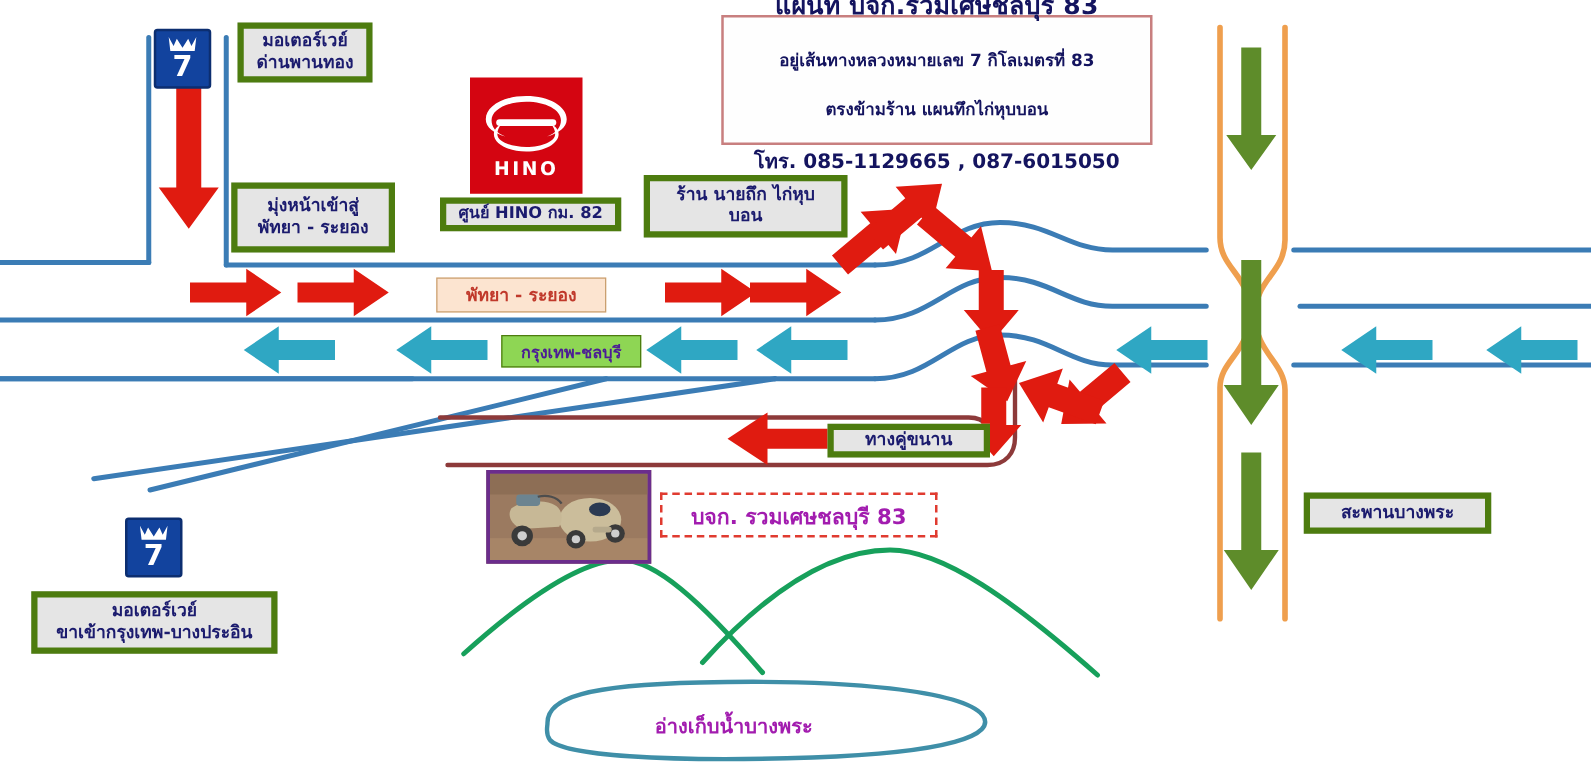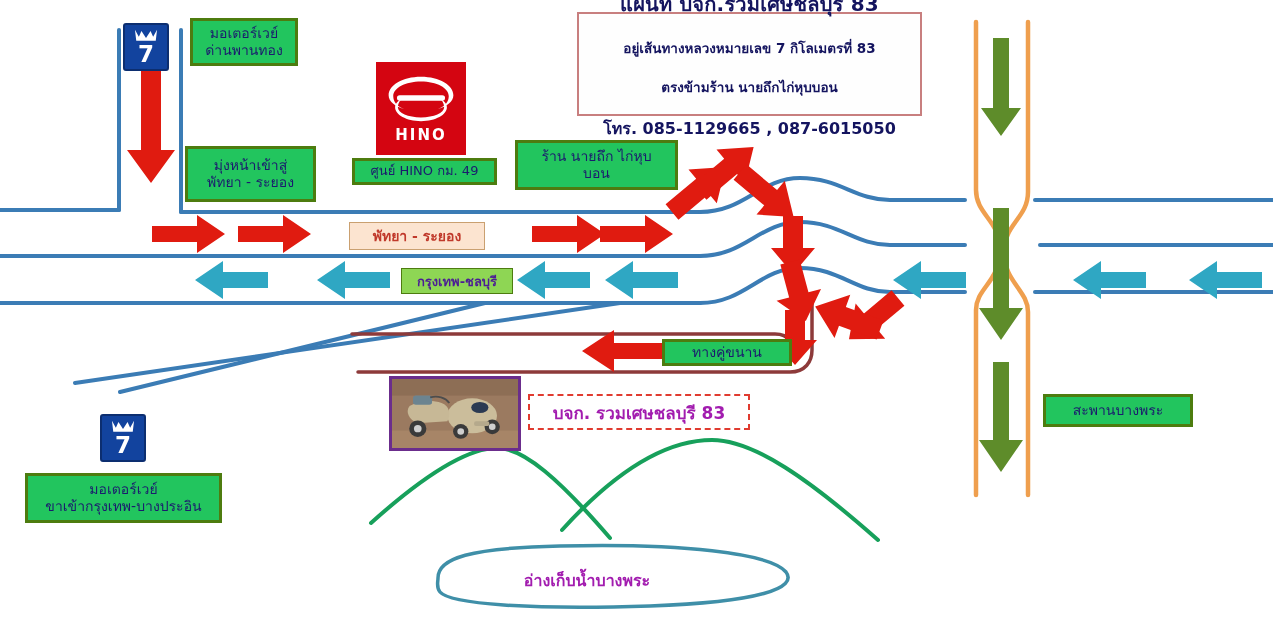--- a/index.html
+++ b/index.html
@@ -1,21 +1,21 @@
 <!DOCTYPE html>
 <html><head>
 <meta charset="utf-8">
 <style>
   html,body{margin:0;padding:0;background:#fff;}
   body{font-family:"DejaVu Sans","Liberation Sans",sans-serif;}
   #map{position:relative;width:1273px;height:627px;background:#ffffff;overflow:hidden;}
   #svgroot{position:absolute;left:0;top:0;width:1273px;height:627px;}
 
-  .lbl{position:absolute;box-sizing:border-box;background:#22c55e;border:3px solid #4d7c0f;
-       text-align:center;color:#1b1b6e;font-weight:normal;line-height:1.25;
+  .lbl{position:absolute;box-sizing:border-box;background:#e5e5e5;border:5px solid #4d7c0f;
+       text-align:center;color:#1b1b6e;font-weight:bold;line-height:1.25;
        font-family:"DejaVu Sans","Liberation Sans",sans-serif;}
 
   #title-box{position:absolute;left:577px;top:12px;width:345px;height:104px;box-sizing:border-box;
      background:#fefefe;border:2px solid #c87f7f;text-align:center;color:#14145f;
      display:flex;flex-direction:column;align-items:center;justify-content:center;gap:17px;}
   #title-box .t1{font-size:20px;font-weight:bold;letter-spacing:.2px;}
   #title-box .t2{font-size:13.5px;font-weight:bold;}
   #title-box .t3{font-size:13.5px;font-weight:bold;}
   #title-box .t4{font-size:16px;font-weight:bold;margin-top:1px;}
 
@@ -184,39 +184,39 @@
 
     <g stroke="#3f8fa8" stroke-width="3.5" fill="none">
       <path d="M438,578 C438,558 470,548 560,546 C680,543 770,553 786,572 C798,588 760,602 650,606 C530,610 450,604 440,592 C436,587 438,582 438,578 Z"></path>
     </g>
 
   </svg>
 
   <div id="title-box">
     <div class="t1">แผนที่ บจก.รวมเศษชลบุรี 83</div>
     <div class="t2">อยู่เส้นทางหลวงหมายเลข 7 กิโลเมตรที่ 83</div>
-    <div class="t3">ตรงข้ามร้าน นายถึกไก่หุบบอน</div>
+    <div class="t3">ตรงข้ามร้าน แผนทึกไก่หุบบอน</div>
     <div class="t4">โทร. 085-1129665 , 087-6015050</div>
   </div>
 
   <div class="lbl" id="lbl-motorway-top">
     <div>
       <div>มอเตอร์เวย์</div>
       <div>ด่านพานทอง</div>
     </div>
   </div>
 
   <div class="lbl" id="lbl-pattaya-dir">
     <div>
       <div>มุ่งหน้าเข้าสู่</div>
       <div>พัทยา - ระยอง</div>
     </div>
   </div>
 
-  <div class="lbl" id="lbl-hino">ศูนย์ HINO กม. 49</div>
+  <div class="lbl" id="lbl-hino">ศูนย์ HINO กม. 82</div>
 
   <div class="lbl" id="lbl-shop">
     <div>
       <div>ร้าน นายถึก ไก่หุบ</div>
       <div>บอน</div>
     </div>
   </div>
 
   <div class="lbl" id="lbl-parallel">ทางคู่ขนาน</div>
 

